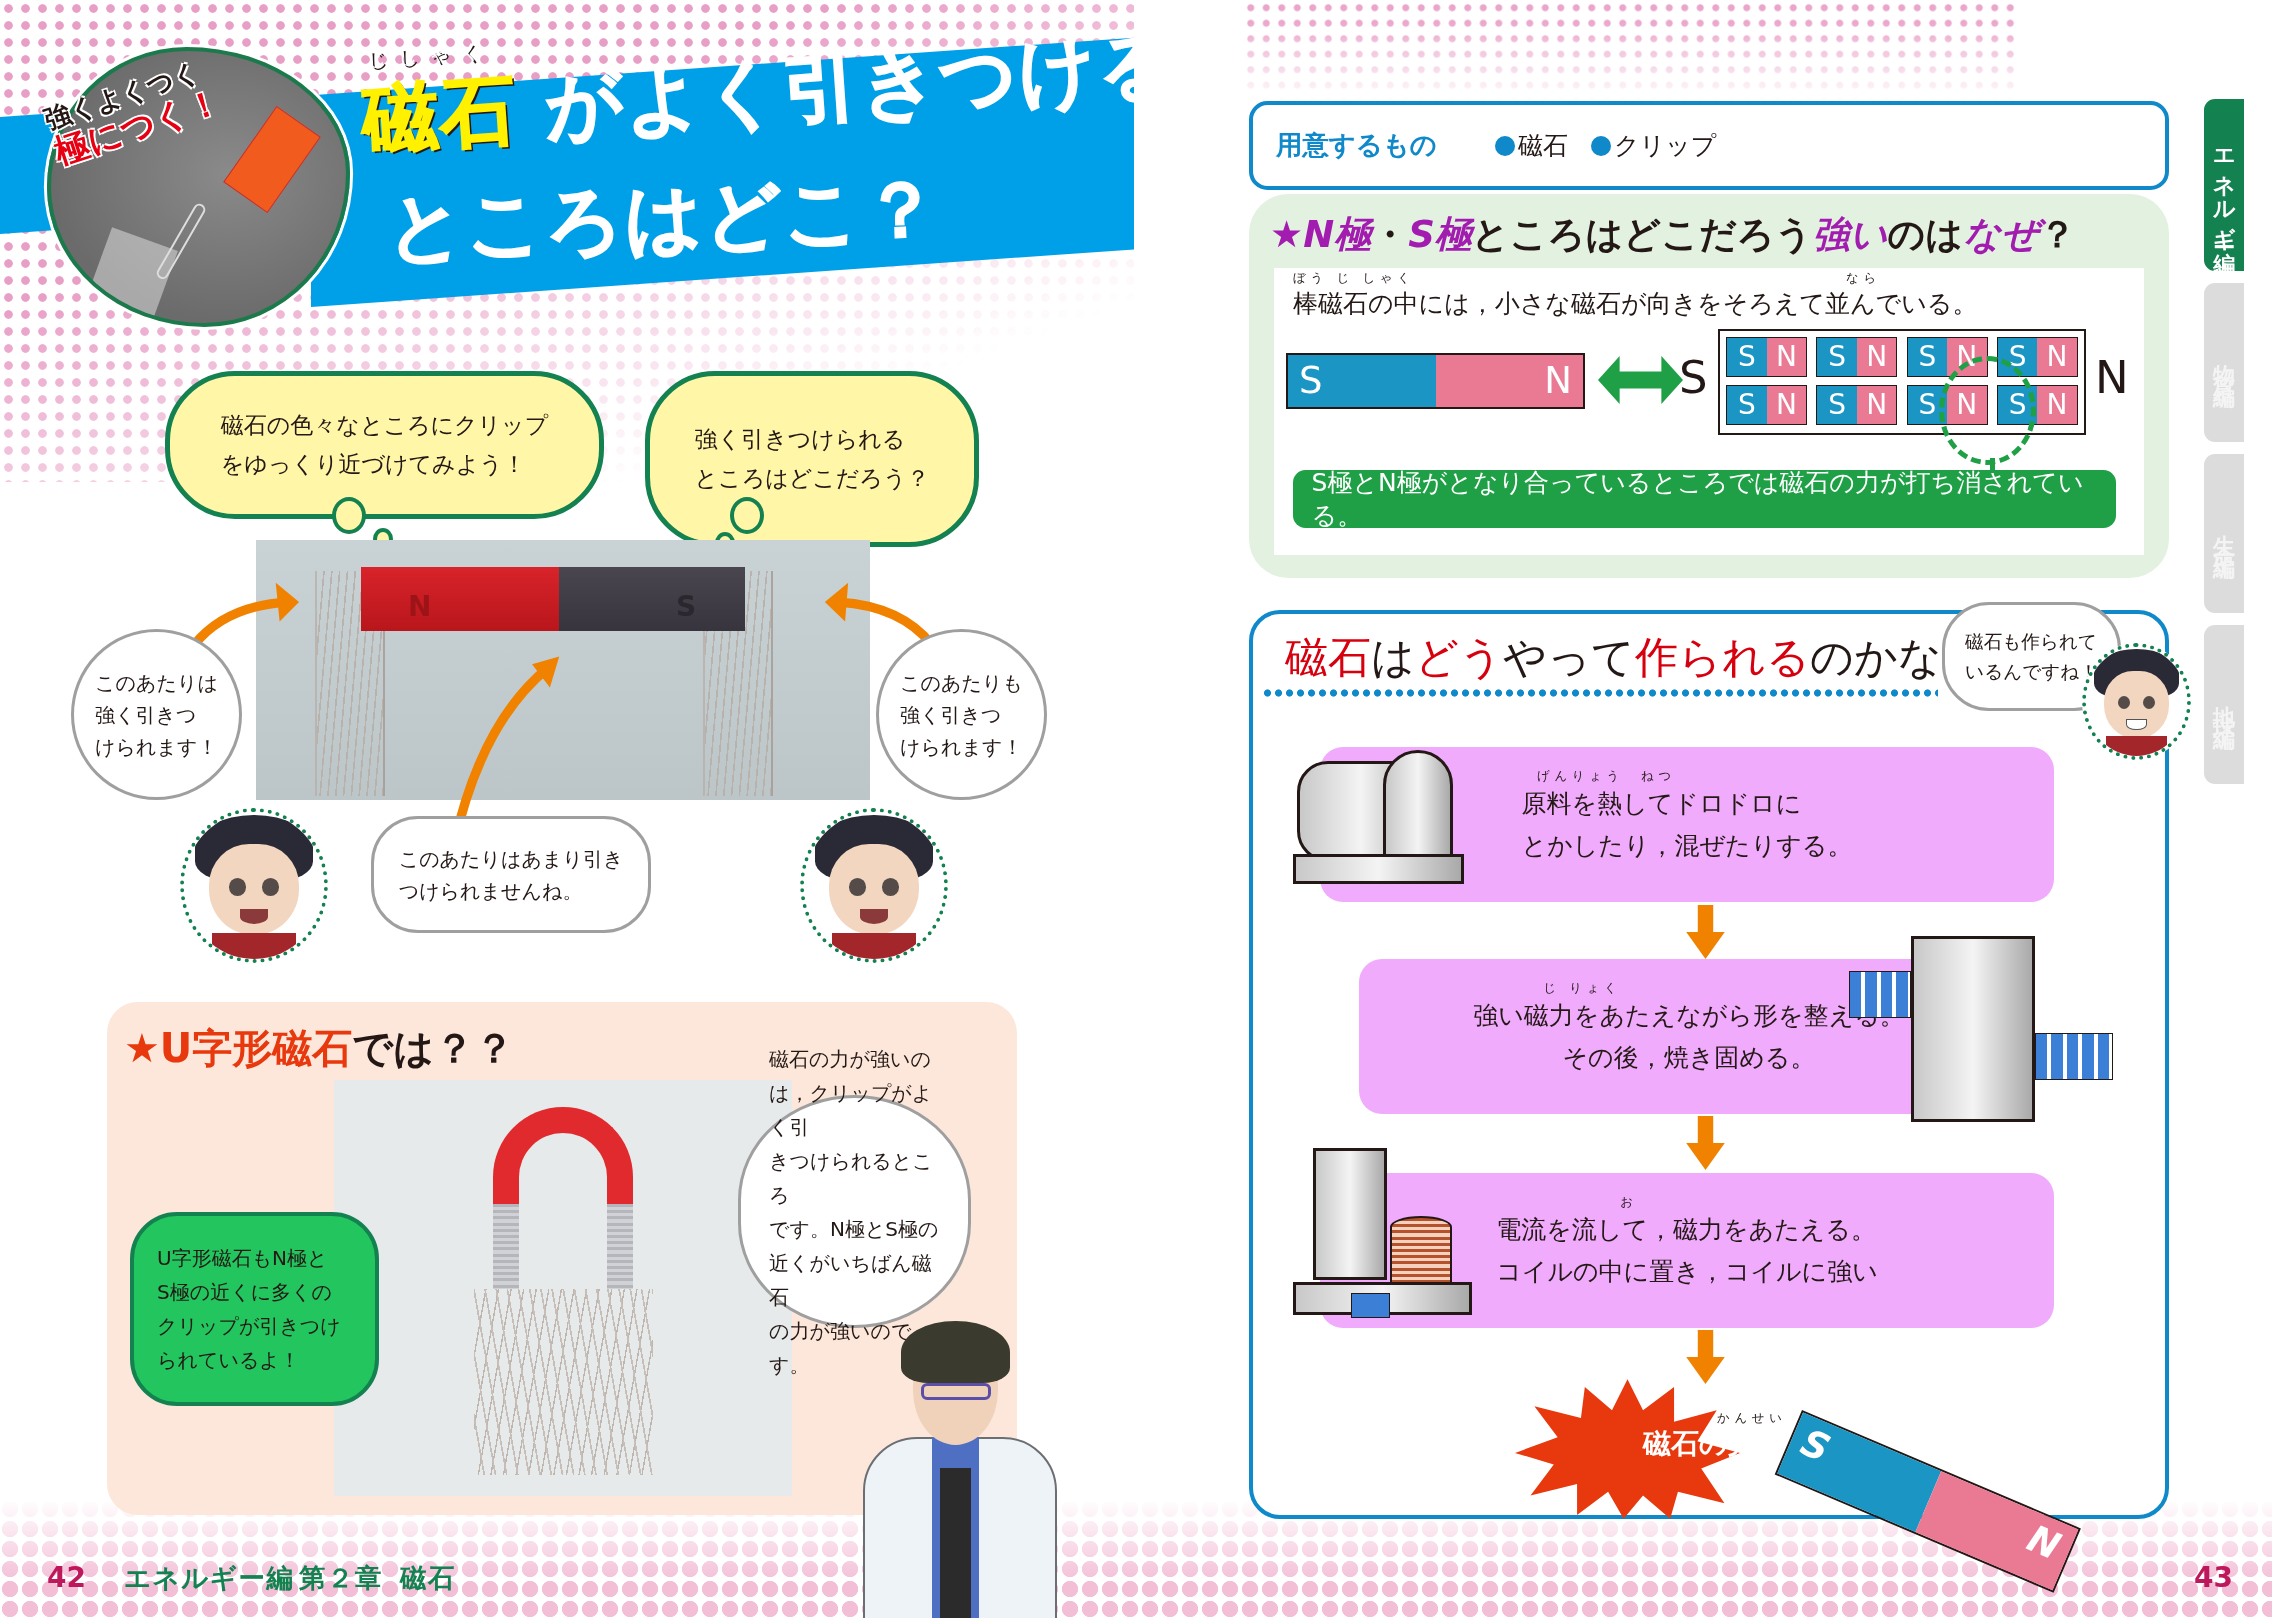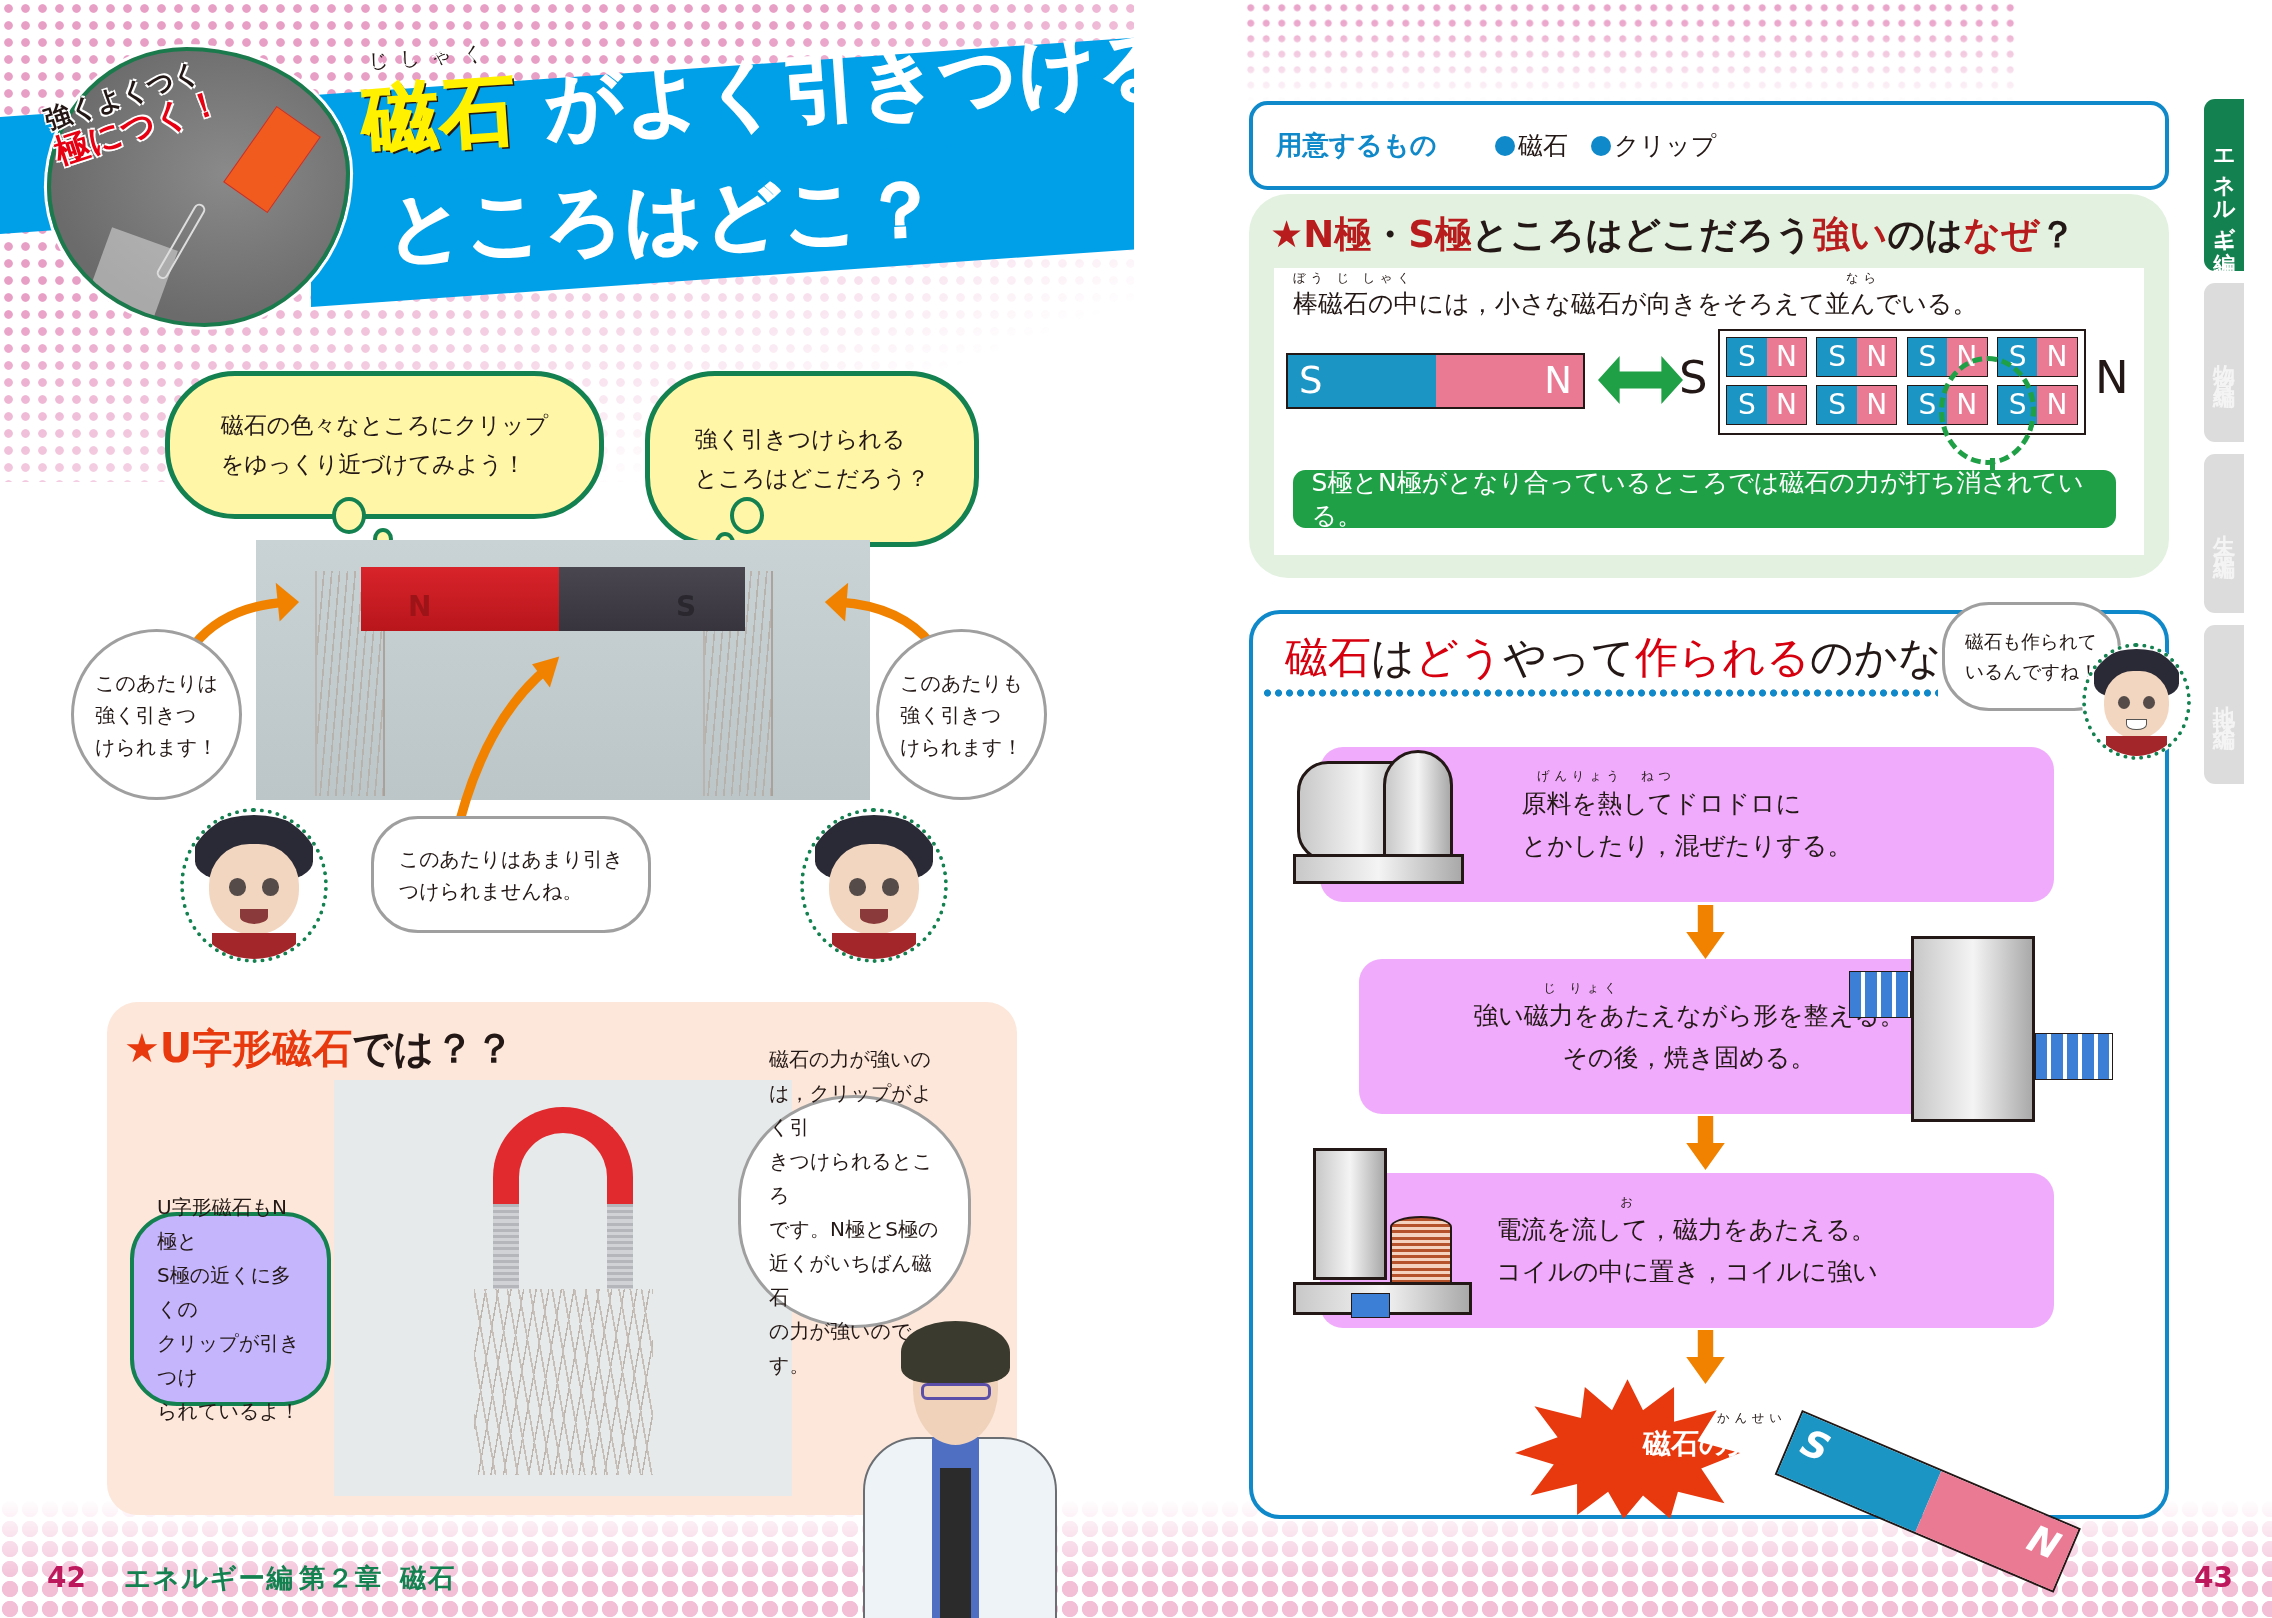--- a/index.html
+++ b/index.html
@@ -107,21 +107,21 @@
   
   .u-box { left: 107px; top: 1002px; width: 910px; height: 513px; background: #fde7da; border-radius: 31px; }
   .u-title { left: 124px; top: 1021px; font-size: 40px; font-weight: bold; }
   .red-b { color: #e8380d; }
   .u-photo { left: 334px; top: 1080px; width: 458px; height: 416px; background: #e6eaeb; }
   .u-magnet { left: 493px; top: 1107px; width: 140px; height: 163px; border: 26.4px solid #e12a2e; border-bottom: none; border-radius: 70px 70px 0 0; }
   .u-leg { width: 26.4px; height: 85px; background: repeating-linear-gradient(180deg, #b4b6bc 0 3.1px, #d0d2d6 3.1px 6.2px); }
   .u-clips { left: 474px; top: 1289px; width: 179px; height: 186px;
     background: repeating-linear-gradient(80deg, transparent 0 9.3px, #c0b4ac 9.3px 11px), repeating-linear-gradient(100deg, transparent 0 11px, #b5aaa1 11px 12.4px); opacity: .8; }
   .u-yellow {
-    left: 130px; top: 1212px; width: 201px; height: 194px; background: #c4b5fd; border: 4.7px solid #138150; border-radius: 47px;
+    left: 130px; top: 1212px; width: 249px; height: 194px; background: #22c55e; border: 4.7px solid #138150; border-radius: 47px;
     font-size: 20px; line-height: 1.7; padding: 23px 23px; display: flex; align-items: center;
   }
   .u-speech {
     left: 738px; top: 1095px; width: 233px; height: 233px; background: #fff; border: 3.1px solid #9f9f9f; border-radius: 50% / 45%;
     font-size: 20px; line-height: 1.7; padding: 15.5px 28px; display: flex; align-items: center;
   }
   
   .sci { left: 847px; top: 1305px; width: 217px; height: 314px; }
   .sci .coat { position: absolute; left: 15.5px; top: 132px; width: 194px; height: 186px; background: #eef3f7; border: 2.3px solid #6b6f74; border-radius: 54px 54px 0 0; }
   .sci .shirt { position: absolute; left: 85px; top: 132px; width: 47px; height: 186px; background: #4e6fc2; }
@@ -135,21 +135,21 @@
   .footer-text { font-size: 26.4px; font-weight: bold; color: #138150; letter-spacing: 1.6px; }
 
   
   .prep-box { left: 1249px; top: 101px; width: 920px; height: 89px; border: 4.7px solid #0f89c9; border-radius: 18.6px; background: #fff; display: flex; align-items: center; padding-left: 23px; font-size: 25px; }
   .prep-label { color: #0f89c9; font-weight: bold; font-size: 26.4px; margin-right: 58px; }
   .blue-dot { display: inline-block; width: 20px; height: 20px; background: #0f89c9; border-radius: 50%; margin-right: 3.1px; vertical-align: -2.3px; }
   .prep-item { margin-right: 23px; }
 
   .why-box { left: 1249px; top: 194px; width: 920px; height: 384px; background: #e3f2e0; border-radius: 39px; }
   .why-title { left: 1270px; top: 210px; font-size: 37px; font-weight: bold; }
-  .green-t { color: #b91c1c; }
+  .green-t { color: #a21caf; font-style: italic; }
   .why-inner { left: 1274px; top: 268px; width: 870px; height: 287px; background: #fff; }
   .why-sentence { left: 1293px; top: 287px; font-size: 25px; }
   .ruby-sm { font-size: 12.4px; position: absolute; top: -17px; letter-spacing: 4.7px; white-space: nowrap; }
 
   .bigbar { height: 56px; display: flex; border: 2.3px solid #231815; }
   .bigbar .s { background: #1b95c4; color: #fff; font-size: 37px; width: 50%; padding: 3.9px 0 0 11px; }
   .bigbar .n { background: #ea7a94; color: #fff; font-size: 37px; width: 50%; text-align: right; padding: 3.9px 11px 0 0; }
   .dbl-arrow { left: 1598px; top: 356px; width: 85px; height: 48px; }
   .pole-letter { font-size: 45px; }
   .mini-grid { left: 1718px; top: 329px; width: 368px; height: 106px; border: 2.3px solid #231815; background: #fff; padding: 6.2px; display: grid; grid-template-columns: repeat(4, 1fr); gap: 6.2px 9.3px; }

